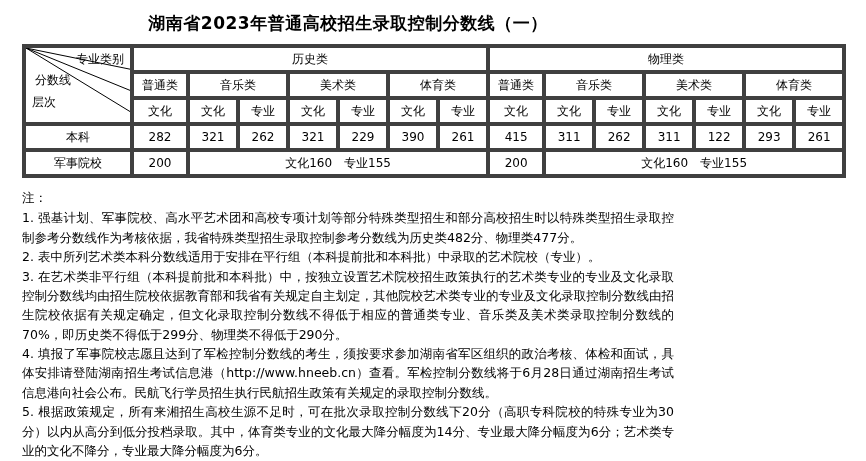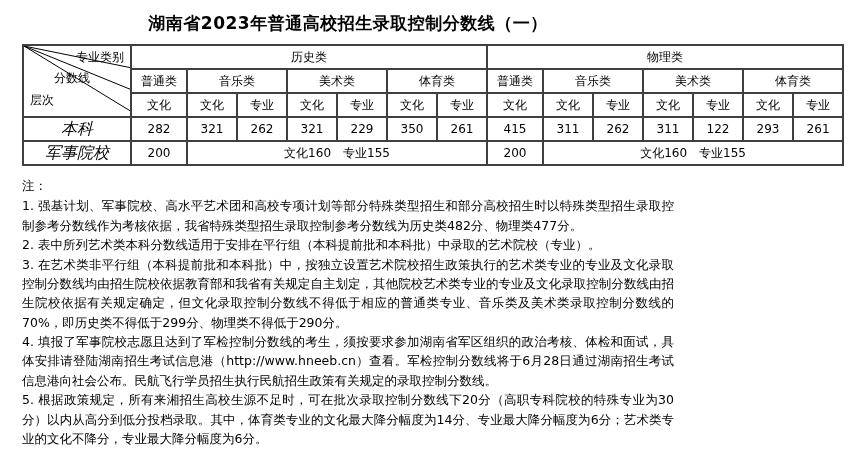--- a/index.html
+++ b/index.html
@@ -24,48 +24,47 @@
     padding-top:12px;
     padding-bottom:9px;
   }
   table.grid{
     border-collapse:collapse;
     width:822px;
     table-layout:fixed;
     font-size:12px;
   }
   table.grid td{
-    border:2px solid #404040;
+    border:4px solid #404040;
     text-align:center;
     vertical-align:middle;
     height:22px;
     padding:0;
   }
   .corner{
     position:relative;
     height:66px !important;
     padding:0;
     overflow:hidden;
   }
   .corner svg{
     position:absolute;left:0;top:0;
   }
   .corner .lbl{
     position:absolute;
     font-size:12px;
     white-space:nowrap;
   }
   .corner .lbl-major{ right:6px; top:3px; }
-  .corner .lbl-score{ left:30px; top:24px; }
+  .corner .lbl-score{ left:9px; top:24px; }
   .corner .lbl-level{ left:6px; top:46px; }
   .rowlabel{
     text-align:left;
     padding-left:8px;
-    font-size:16px;
-    font-style:italic;
+    font-size:12px;
   }
   .big-row td{ height:28px; }
   .notes{
     margin-top:10px;
     font-size:12.5px;
     line-height:1.55;
   }
   .notes .note-head{ margin-bottom:1px; }
   .notes p{
     margin:0;
@@ -141,21 +140,21 @@
         <td>专业</td>
       </tr>
 
       <tr class="big-row">
         <td class="rowlabel">本科</td>
         <td>282</td>
         <td>321</td>
         <td>262</td>
         <td>321</td>
         <td>229</td>
-        <td>350</td>
+        <td>390</td>
         <td>261</td>
         <td>415</td>
         <td>311</td>
         <td>262</td>
         <td>311</td>
         <td>122</td>
         <td>293</td>
         <td>261</td>
       </tr>
 

